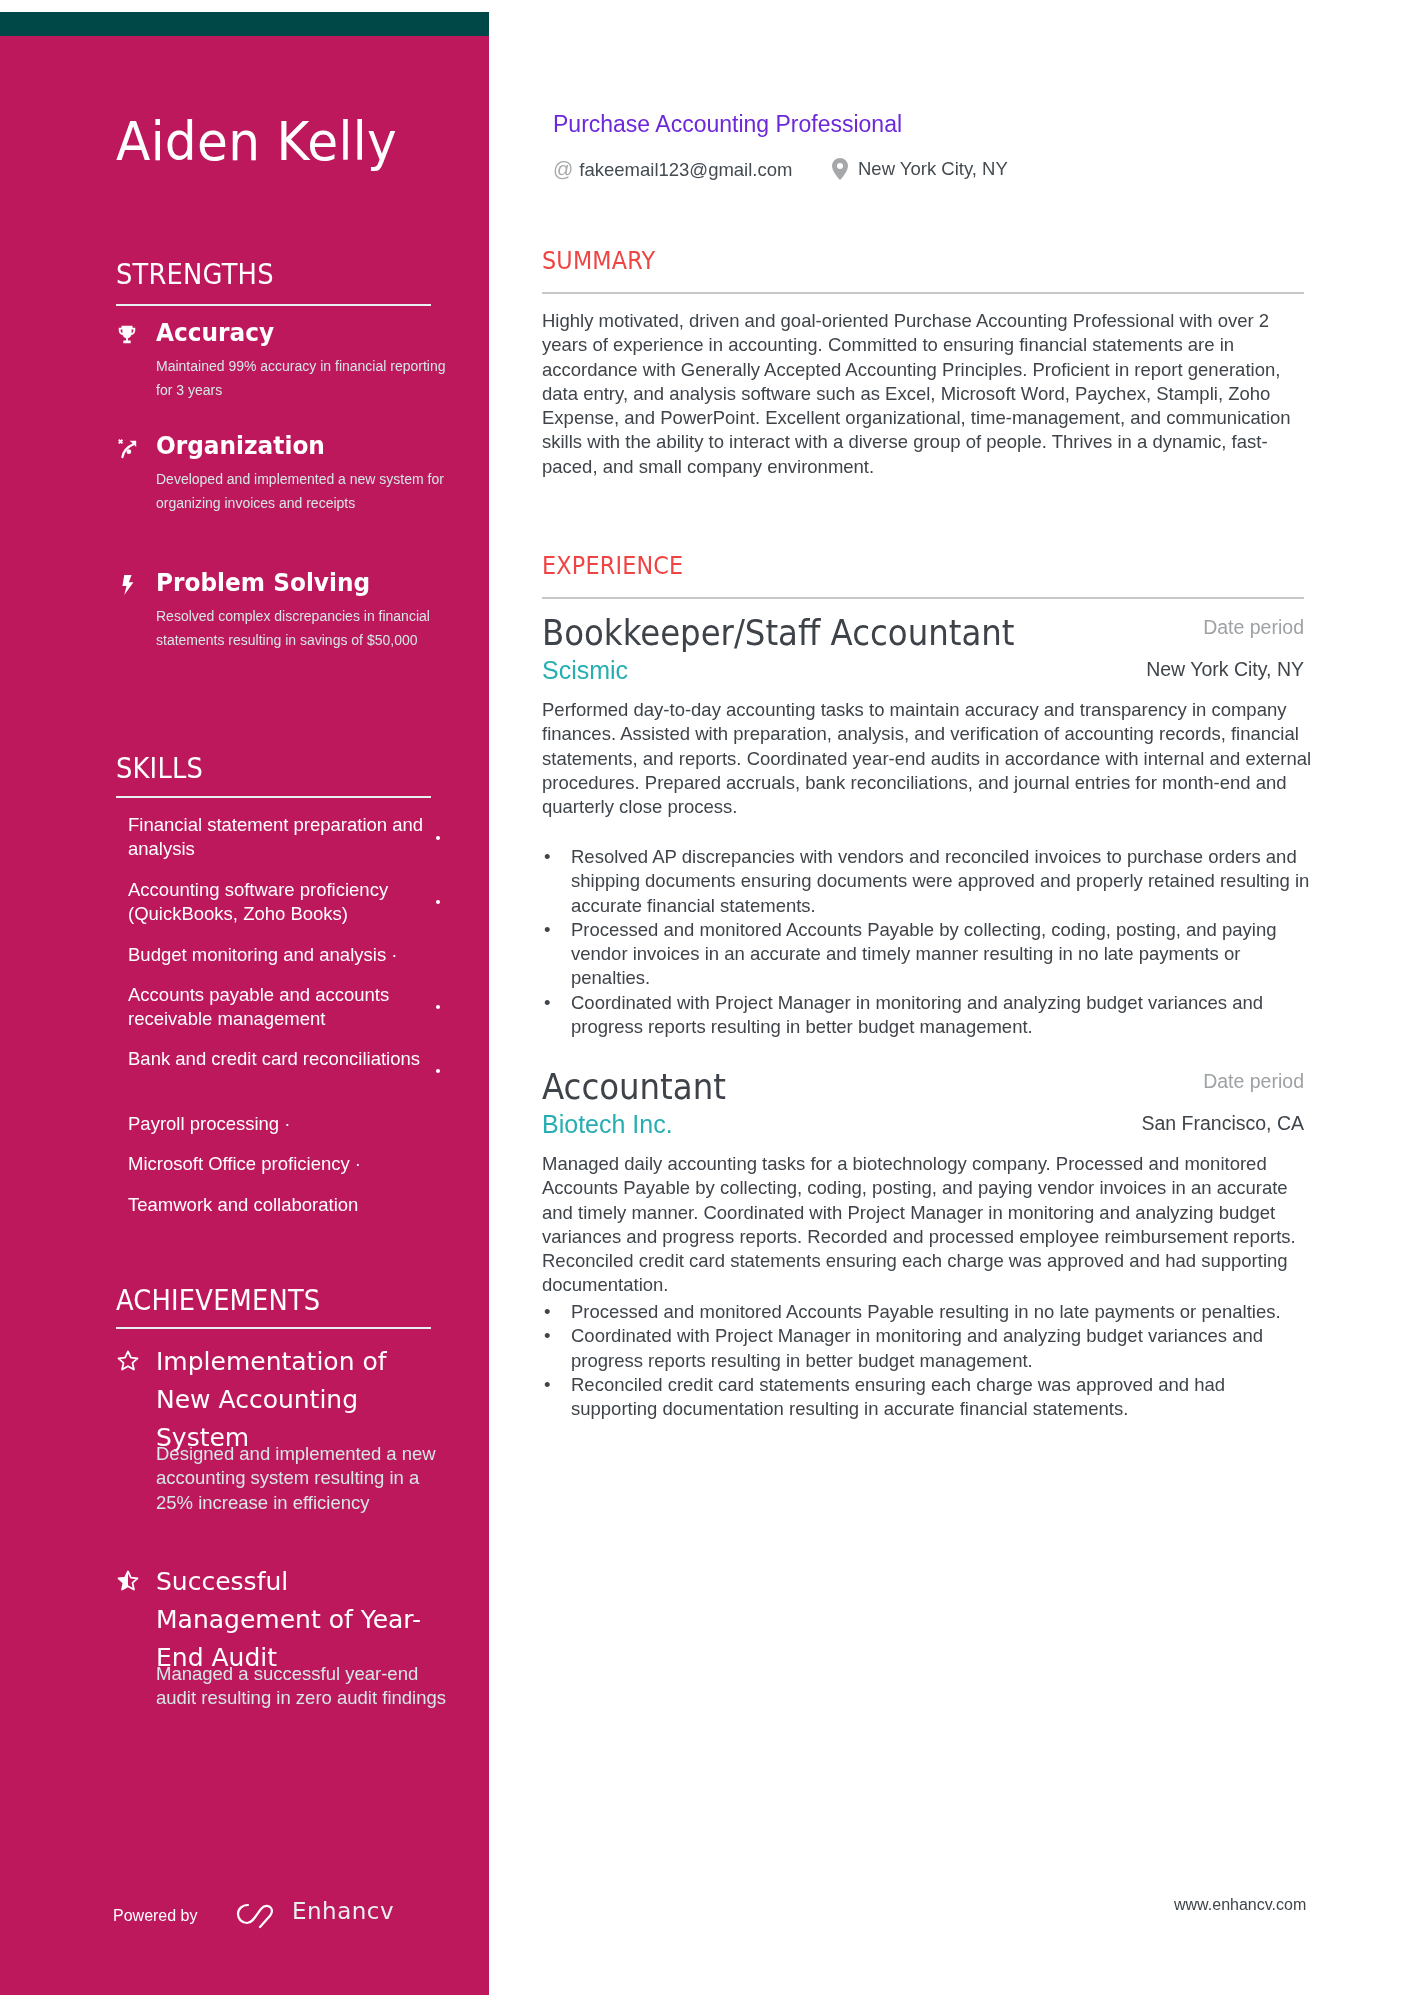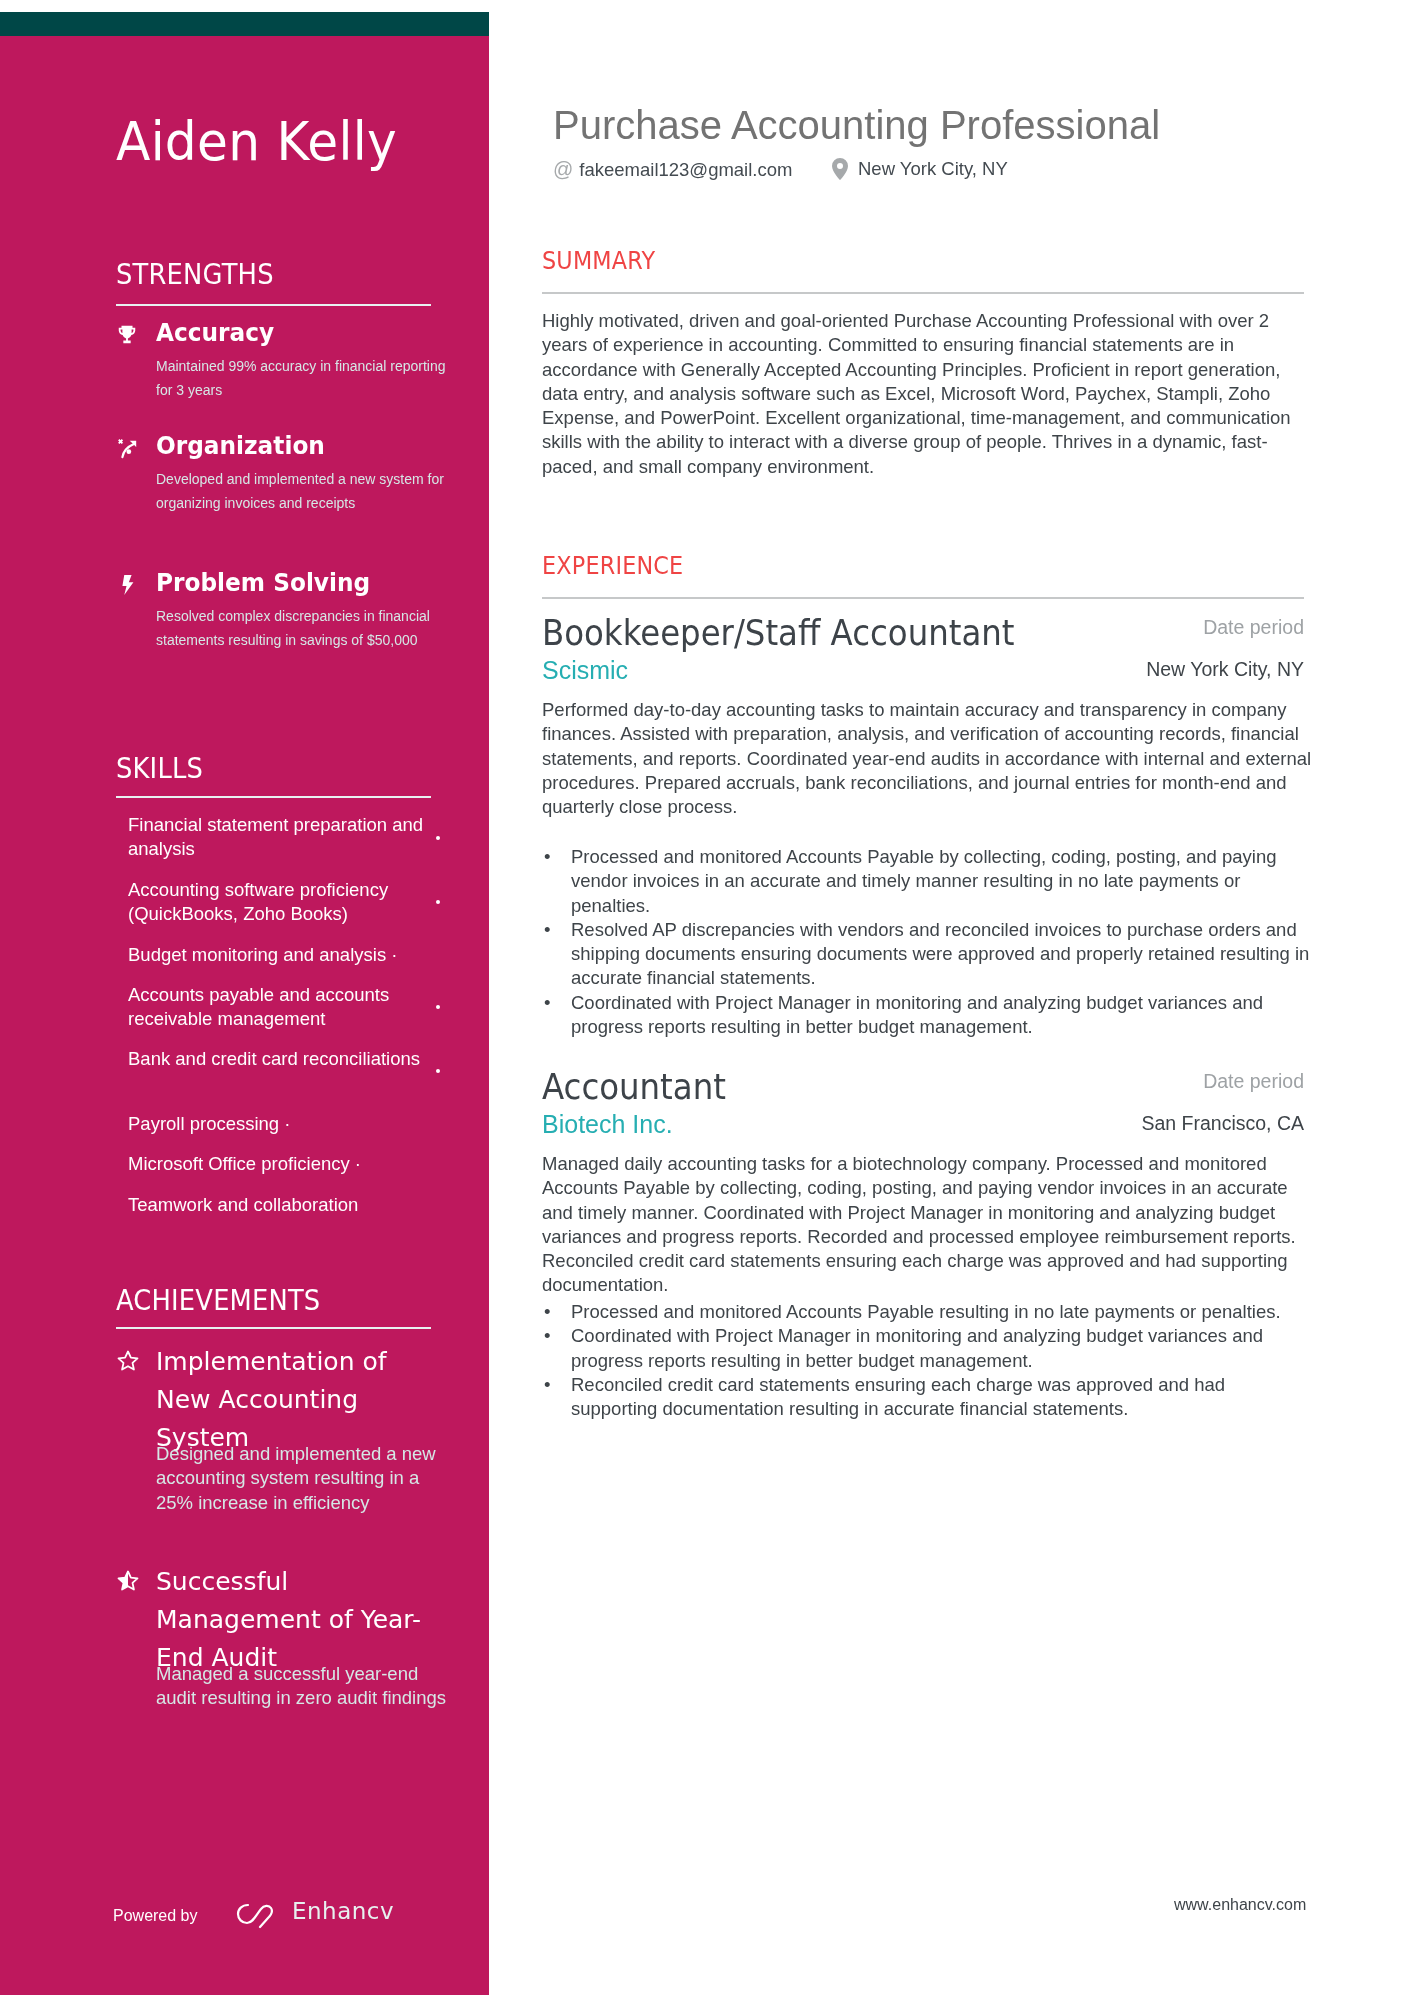--- a/index.html
+++ b/index.html
@@ -57,21 +57,21 @@
     position: absolute; left: 113px; top: 1895px; font-size: 16px; color: #ffffff;
   }
   .brand-logo { position: absolute; left: 232px; top: 1887px; width: 48px; height: 30px; }
   .brand-name {
     position: absolute; left: 292px; top: 1886px; font-size: 23px; color: #e7f1f0;
     font-family: "DejaVu Sans", sans-serif; letter-spacing: 0.5px;
   }
 
   
   .main-title {
-    position: absolute; left: 553px; top: 103px; font-size: 40px; color: #737373;
+    position: absolute; left: 553px; top: 111px; font-size: 23px; color: #6d28d9;
     white-space: nowrap;
   }
   .contact {
     position: absolute; top: 158px; font-size: 18.5px; color: #444b51; white-space: nowrap;
     display: flex; align-items: center;
   }
   .contact .ic { color: #a6a9ab; margin-right: 6px; font-size: 20px; }
   .m-heading {
     position: absolute; left: 542px; font-size: 24px; color: #ef4444; letter-spacing: 0.2px;
     font-family: "DejaVu Sans", sans-serif;
@@ -214,22 +214,22 @@
 
 <div class="m-heading" style="top:552px;"><span>EXPERIENCE</span></div>
 <div class="m-line" style="top:597px;"></div>
 
 <div class="job-title" style="top:612px;"><span>Bookkeeper/Staff Accountant</span></div>
 <div class="job-date" style="top:616px;">Date period</div>
 <div class="company" style="top:656px;">Scismic</div>
 <div class="job-loc" style="top:658px;">New York City, NY</div>
 <div class="para" style="top:698px;">Performed day-to-day accounting tasks to maintain accuracy and transparency in company finances. Assisted with preparation, analysis, and verification of accounting records, financial statements, and reports. Coordinated year-end audits in accordance with internal and external procedures. Prepared accruals, bank reconciliations, and journal entries for month-end and quarterly close process.</div>
 <ul class="bullets" style="top:845px;">
+  <li>Resolved AP discrepancies with vendors and reconciled invoices to purchase orders and shipping documents ensuring documents were approved and properly retained resulting in accurate financial statements.</li>
   <li>Processed and monitored Accounts Payable by collecting, coding, posting, and paying vendor invoices in an accurate and timely manner resulting in no late payments or penalties.</li>
-  <li>Resolved AP discrepancies with vendors and reconciled invoices to purchase orders and shipping documents ensuring documents were approved and properly retained resulting in accurate financial statements.</li>
   <li>Coordinated with Project Manager in monitoring and analyzing budget variances and progress reports resulting in better budget management.</li>
 </ul>
 
 <div class="job-title" style="top:1066px;"><span>Accountant</span></div>
 <div class="job-date" style="top:1070px;">Date period</div>
 <div class="company" style="top:1110px;">Biotech Inc.</div>
 <div class="job-loc" style="top:1112px;">San Francisco, CA</div>
 <div class="para" style="top:1152px;">Managed daily accounting tasks for a biotechnology company. Processed and monitored Accounts Payable by collecting, coding, posting, and paying vendor invoices in an accurate and timely manner. Coordinated with Project Manager in monitoring and analyzing budget variances and progress reports. Recorded and processed employee reimbursement reports. Reconciled credit card statements ensuring each charge was approved and had supporting documentation.</div>
 <ul class="bullets" style="top:1300px;">
   <li>Processed and monitored Accounts Payable resulting in no late payments or penalties.</li>

